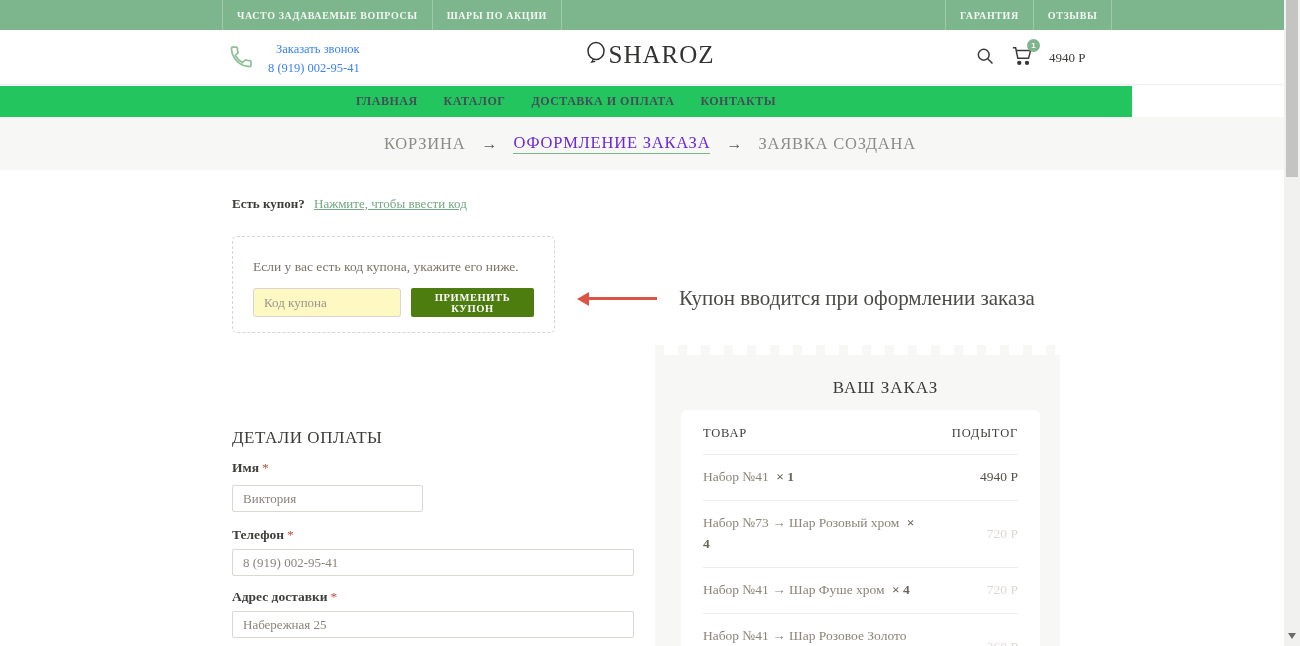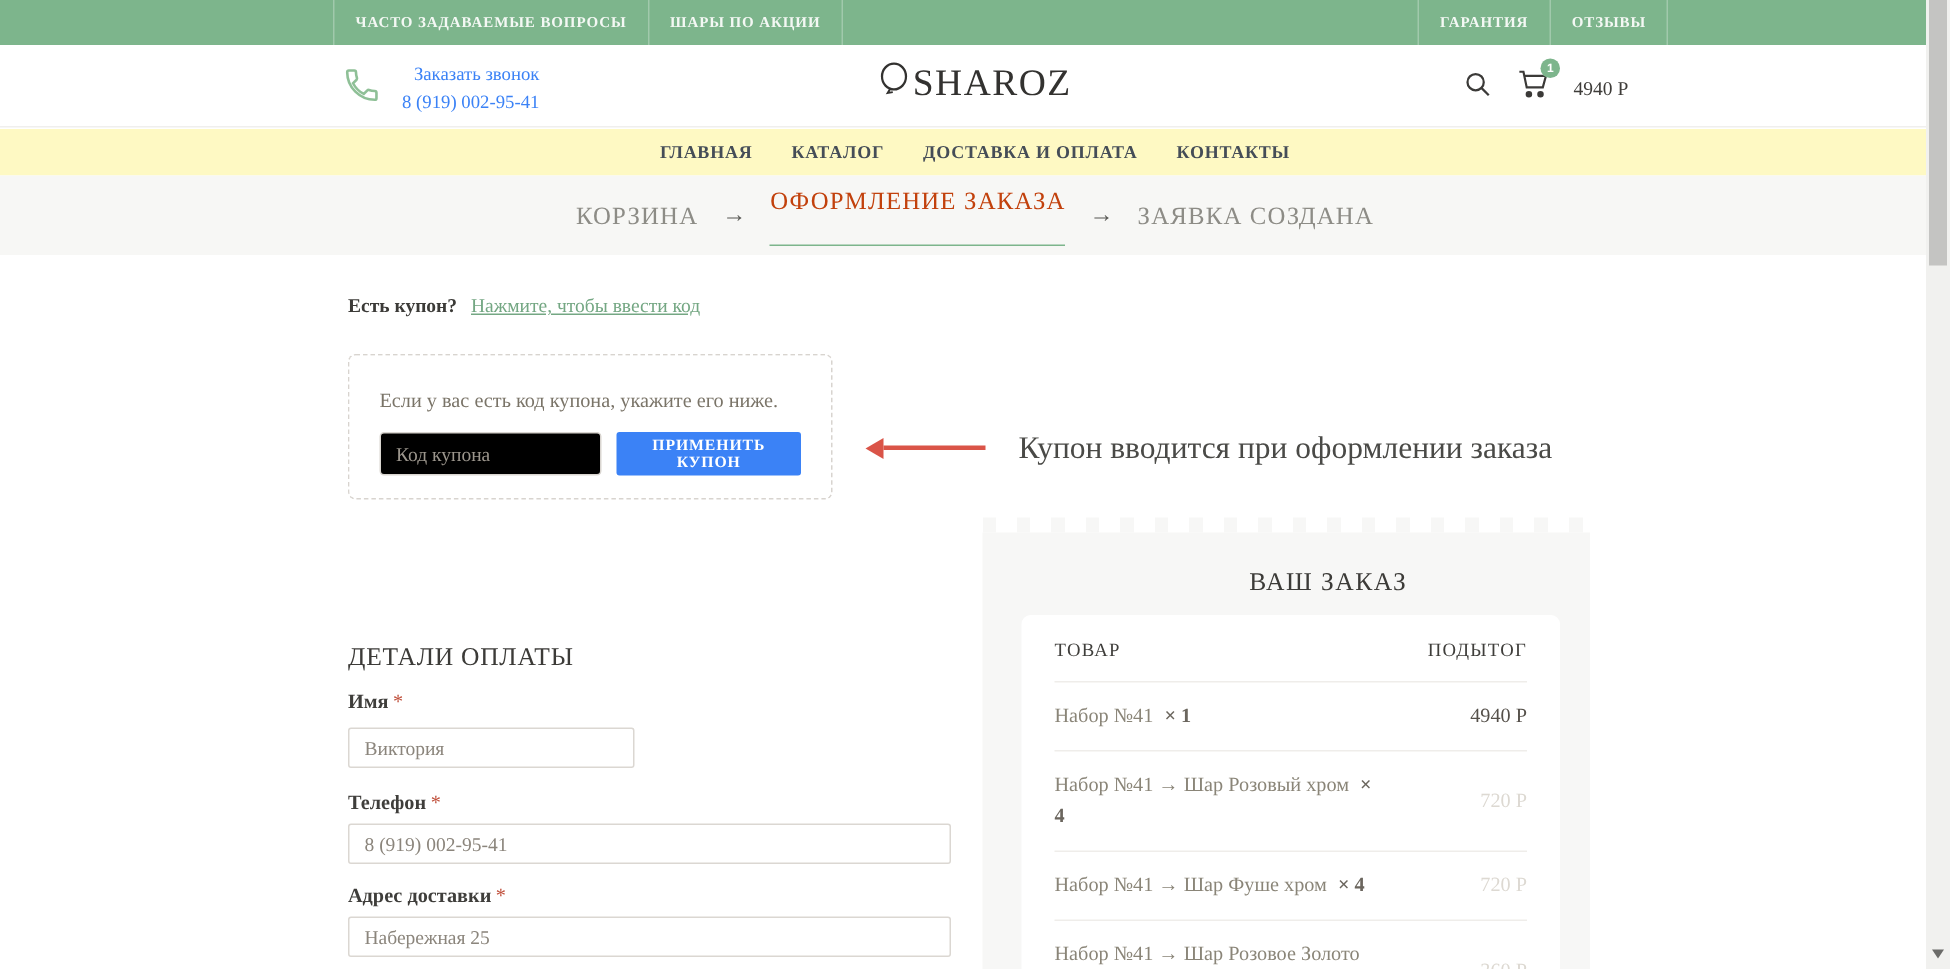--- a/index.html
+++ b/index.html
@@ -26,44 +26,44 @@
           color:#333230; letter-spacing:1px; }
   .logo svg { vertical-align:-4px; margin-right:1px; }
   .hdr-right { position:absolute; left:975px; top:16px; display:flex; align-items:center; gap:16px; }
   .cart-wrap { position:relative; }
   .cart-badge { position:absolute; right:-7px; top:-7px; width:13px; height:13px; background:#7db58c;
                 border-radius:50%; color:#fff; font-size:8px; font-weight:bold; text-align:center;
                 line-height:13px; font-family:"Liberation Sans", sans-serif; }
   .cart-total { font-size:13px; color:#3e3c39; }
 
   
-  .nav { position:absolute; left:0; top:86px; width:1300px; height:31px; background:#fef9c3;
+  .nav { position:absolute; left:0; top:86px; width:1132px; height:31px; background:#22c55e;
          display:flex; justify-content:center; align-items:center; gap:26px; }
   .nav a { font-size:12px; color:#454d57; text-decoration:none; letter-spacing:.5px; font-weight:bold; }
 
   
   .crumbs { position:absolute; left:0; top:117px; width:1300px; height:53px; background:#f7f7f5;
             display:flex; justify-content:center; align-items:center; gap:16px; }
   .crumb { font-size:16.5px; color:#8d8c86; letter-spacing:.8px;text-align:center; }
-  .crumb.current { color:#c2410c; border-bottom:1px solid #7db58c; padding-bottom:19px; }
+  .crumb.current { color:#6d28d9; border-bottom:1px solid #7db58c; padding-bottom:0; }
   .crumb-arrow { font-size:16px; color:#5a5a56; }
 
   
   .coupon-q { position:absolute; left:232px; top:196px; font-size:13px; }
   .coupon-q b { color:#3c3b38; }
   .coupon-q a { color:#74a783; margin-left:6px; }
   .coupon-box { position:absolute; left:232px; top:236px; width:323px; height:97px;
                 border:1px dashed #d8d4cf; border-radius:5px; padding:22px 20px 0 20px; }
   .coupon-hint { font-size:13.5px; color:#7a7468; }
   .coupon-row { margin-top:13px; display:flex; gap:10px; }
   .coupon-input { width:148px; height:29px; border:1px solid #d9d5d0; border-radius:3px;
                   padding:0 10px; font-size:13px; color:#8b857c;
-                  font-family:"Liberation Serif", serif; background:#000000; }
+                  font-family:"Liberation Serif", serif; background:#fef9c3; }
   .coupon-input::placeholder { color:#9b958c; }
-  .coupon-btn { height:29px; padding:0 15px; background:#3b82f6; border:none; border-radius:2px;
+  .coupon-btn { height:29px; padding:0 15px; background:#4d7c0f; border:none; border-radius:2px;
                 color:#fff; font-size:10.5px; font-weight:bold; letter-spacing:.6px;
                 font-family:"Liberation Serif", serif; cursor:pointer; }
 
   
   .anno-arrow { position:absolute; left:589px; top:297px; width:68px; height:3px; background:#da5448; }
   .anno-arrow:before { content:""; position:absolute; left:-12px; top:-5px;
                        border:7px solid transparent; border-right:12px solid #da5448; border-left:none; }
   .anno-text { position:absolute; left:679px; top:286px; font-size:21px; color:#4a4a47; }
 
   
@@ -224,21 +224,21 @@
     </div>
     <div class="order-row">
       <span class="oi-name">
         <span>Набор №41</span>
         <b>× 1</b>
       </span>
       <span class="oi-price">4940 Р</span>
     </div>
     <div class="order-row muted">
       <span class="oi-name">
-        <span>Набор №41 → Шар Розовый хром</span>
+        <span>Набор №73 → Шар Розовый хром</span>
         <b>× 4</b>
       </span>
       <span class="oi-price">720 Р</span>
     </div>
     <div class="order-row muted">
       <span class="oi-name">
         <span>Набор №41 → Шар Фуше хром</span>
         <b>× 4</b>
       </span>
       <span class="oi-price">720 Р</span>

